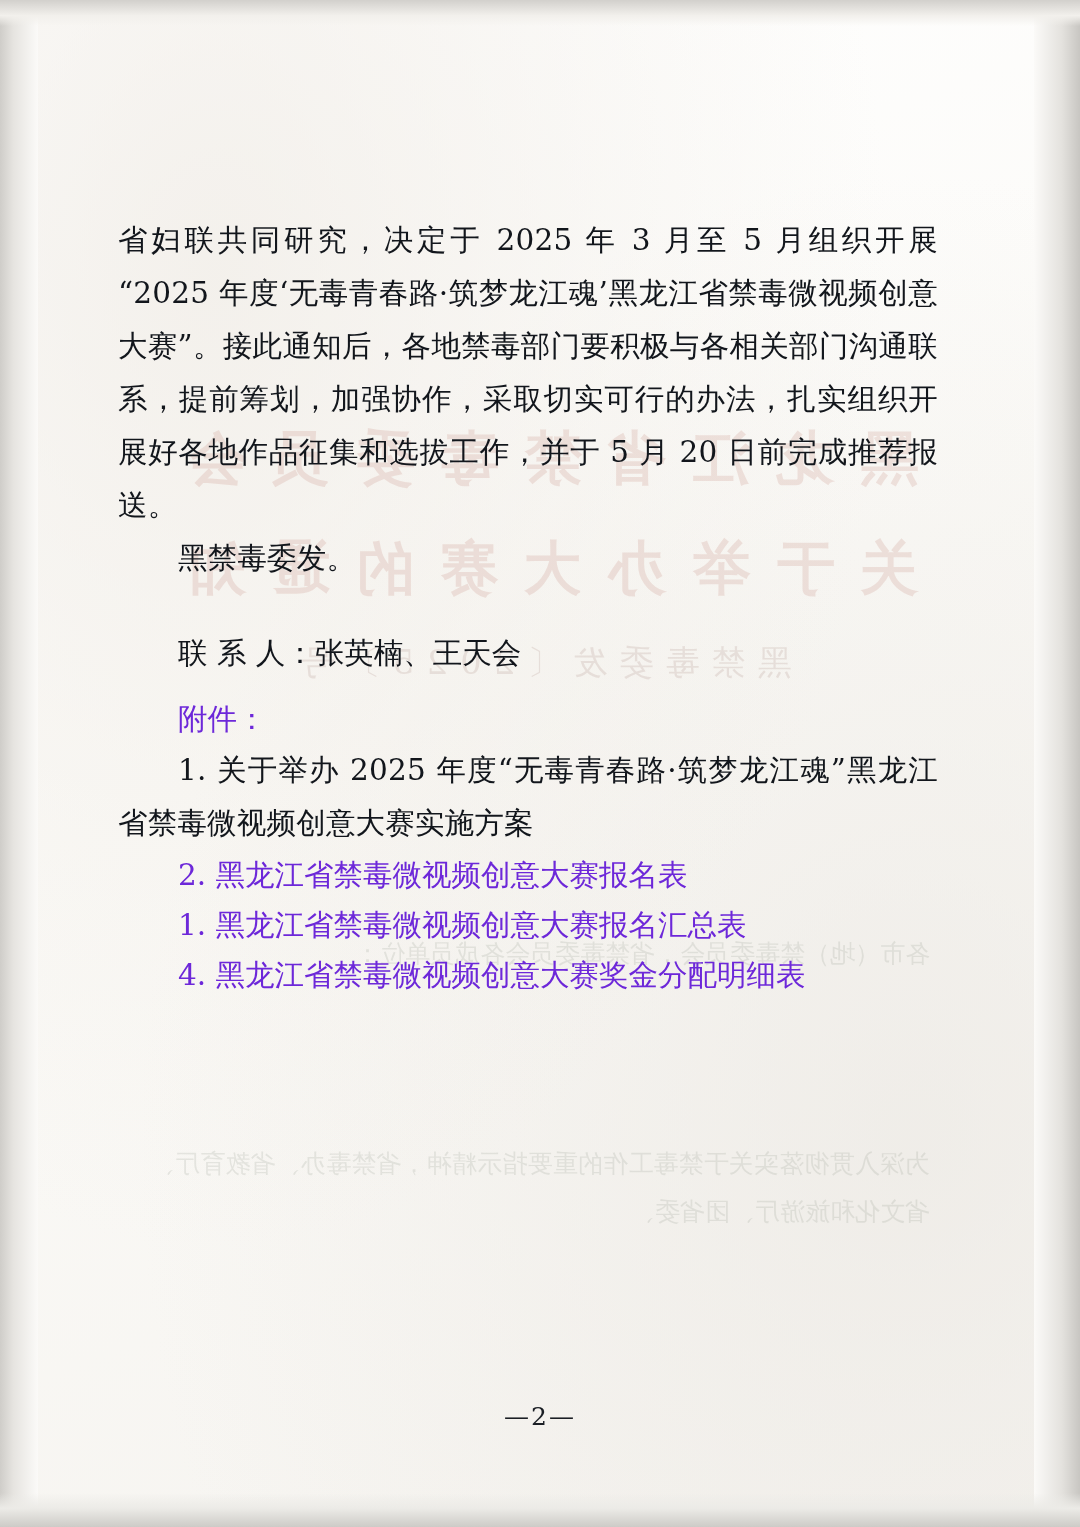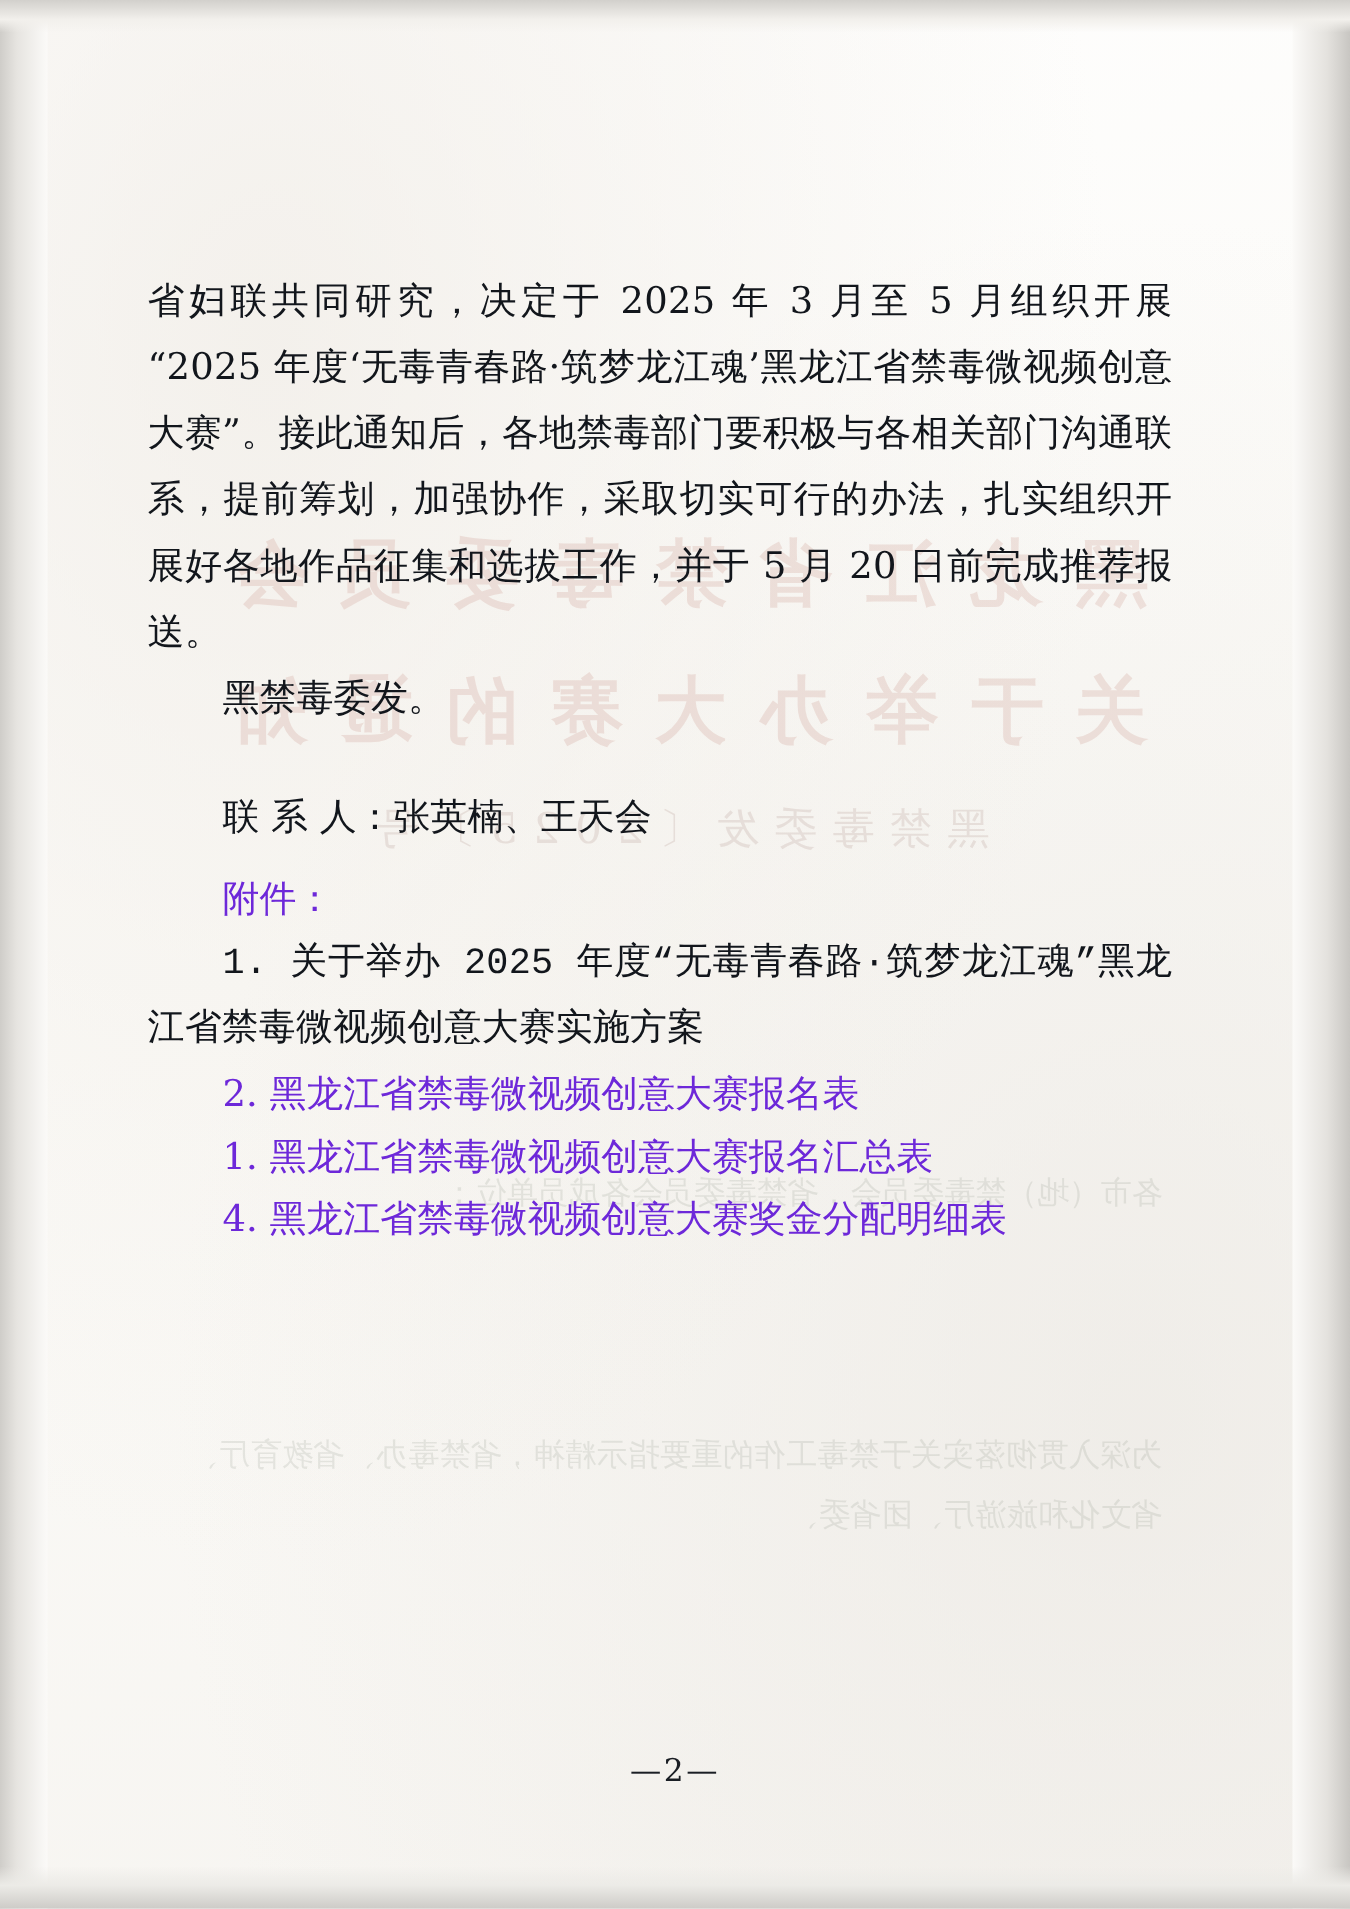--- a/index.html
+++ b/index.html
@@ -185,21 +185,21 @@
 
     <div class="spacer-lg"></div>
 
     <div class="contact-line"><span>联 系 人：</span><span>张英楠、王天会</span></div>
 
 
     <div class="spacer-sm"></div>
 
     <div class="list-line">附件：</div>
 
-    <div class="para" style="text-indent:60px;font-family:Liberation Mono, monospace;">1. 关于举办 2025 年度“无毒青春路·筑梦龙江魂”黑龙江省禁毒微视频创意大赛实施方案</div>
+    <div class="para" style="text-indent:60px;">1. 关于举办 2025 年度“无毒青春路·筑梦龙江魂”黑龙江省禁毒微视频创意大赛实施方案</div>
     <div class="list-line">2. 黑龙江省禁毒微视频创意大赛报名表</div>
     <div class="list-line">1. 黑龙江省禁毒微视频创意大赛报名汇总表</div>
     <div class="list-line">4. 黑龙江省禁毒微视频创意大赛奖金分配明细表</div>
 
   </div>
 
   <div class="page-number">—2—</div>
 
 </div>
 

